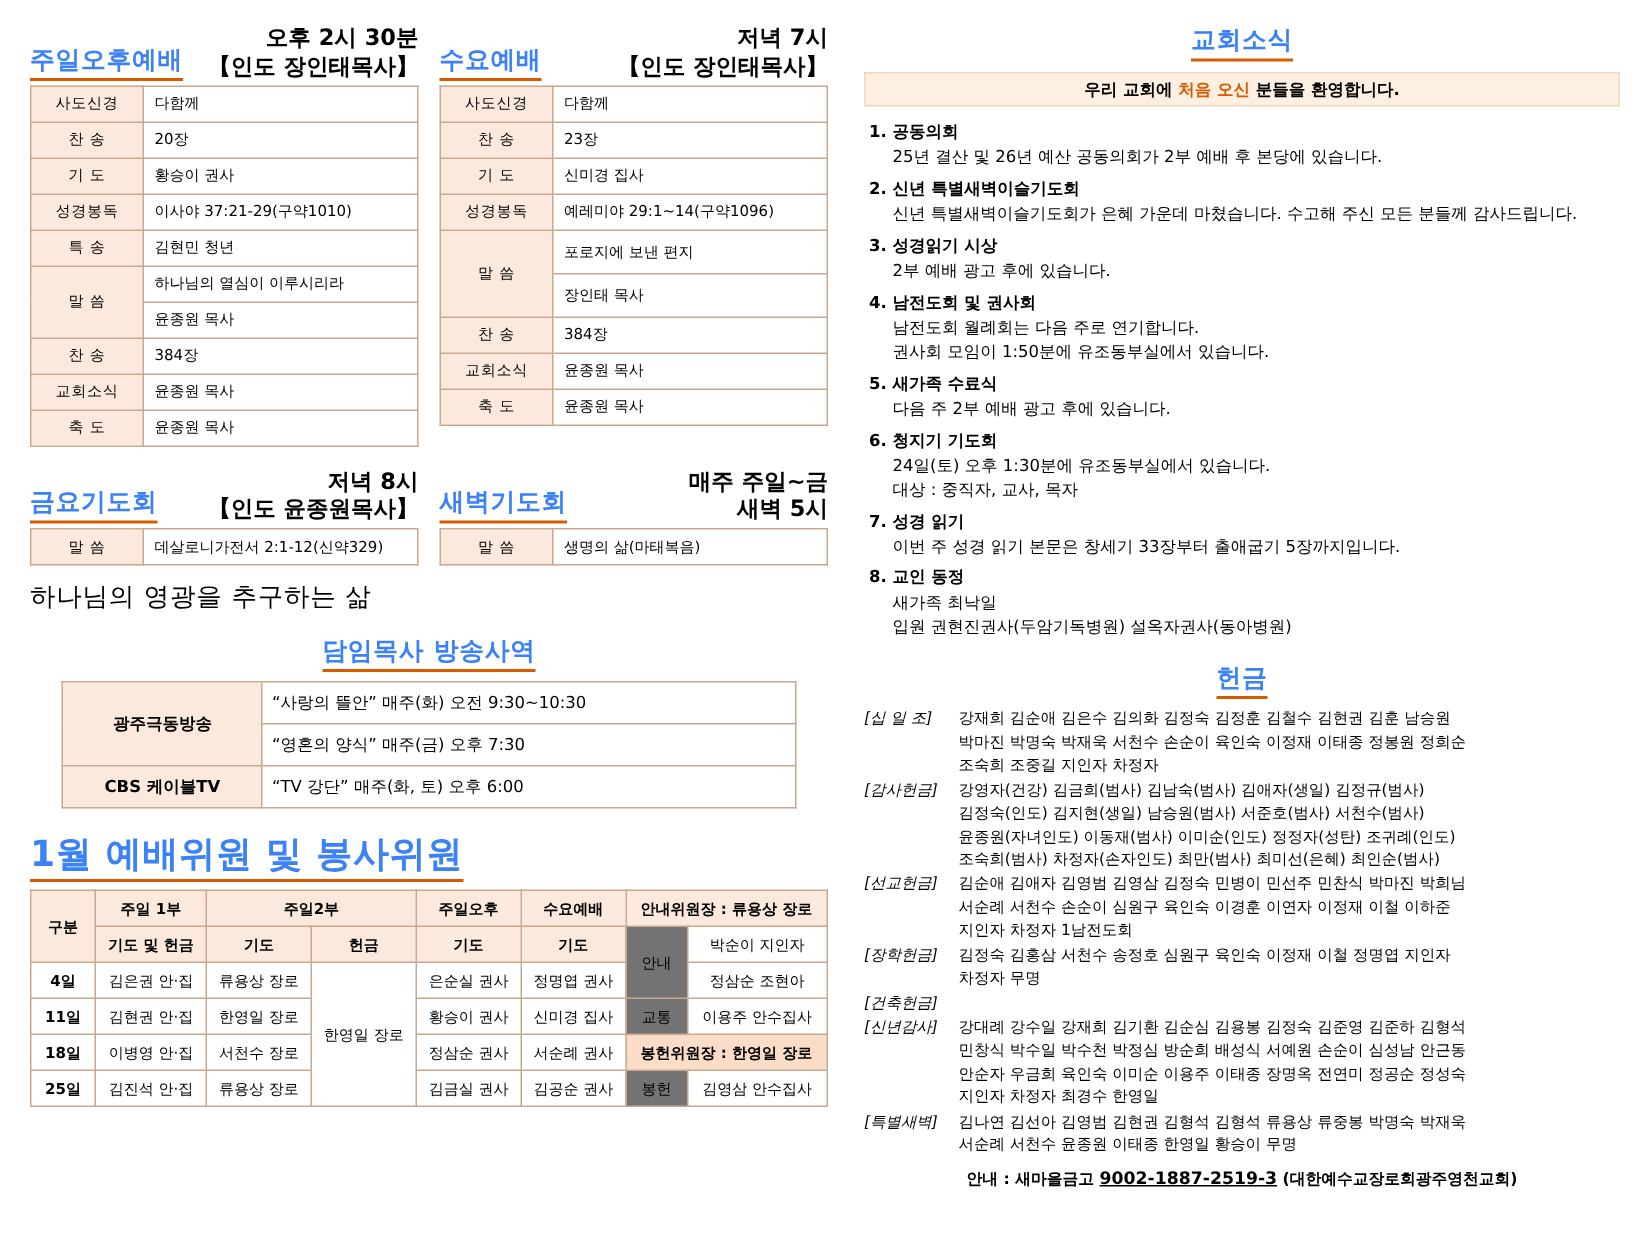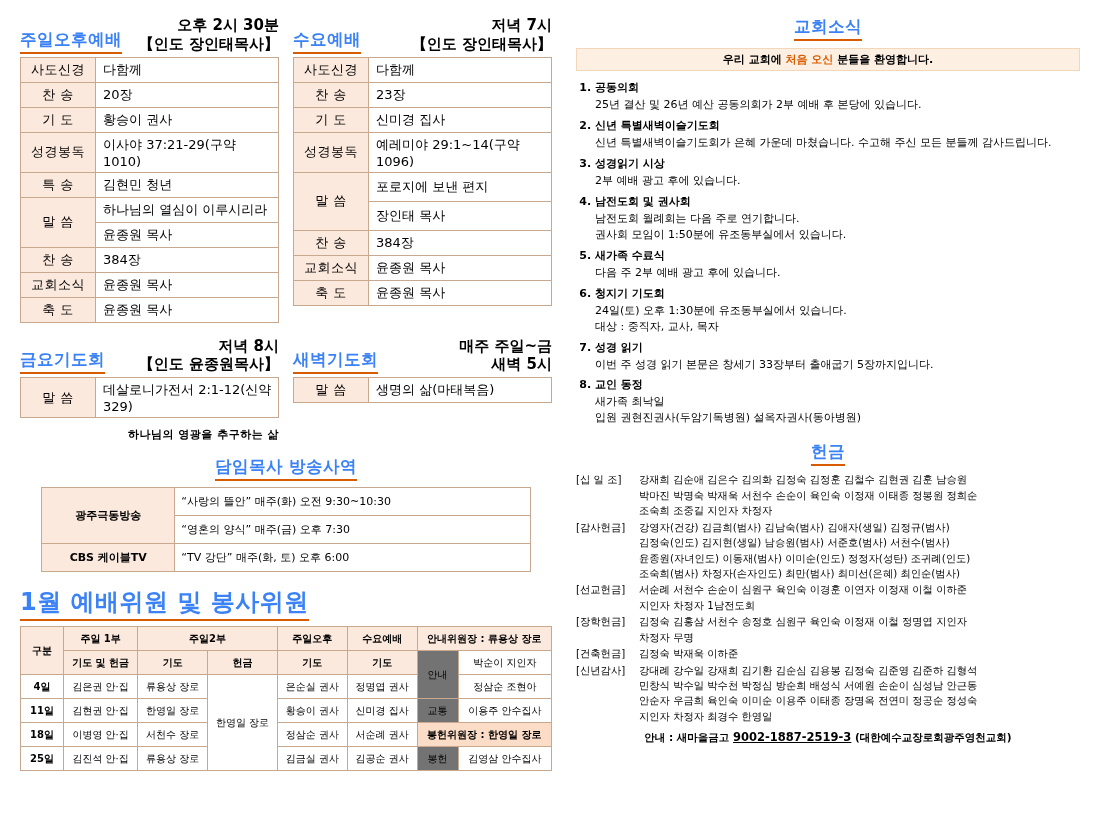--- a/index.html
+++ b/index.html
@@ -26,21 +26,21 @@
     border-bottom:2px solid #d95b00;
     display:inline-block;
     padding-bottom:1px;
   }
   .sub-right{
     font-size:15px;font-weight:bold;text-align:right;line-height:1.25;
   }
 
   
   table{border-collapse:collapse;}
-  .svc{width:100%;font-size:13px;}
+  .svc{width:100%;font-size:10px;}
   .svc td{
     border:1px solid #c8a98f;
     padding:3px 4px;
     vertical-align:middle;
     height:17px;
   }
   .svc td.lbl{
     background:#fbe9dd;
     text-align:center;
     width:66px;
@@ -49,21 +49,21 @@
   }
   .svc td.val{background:#fff;padding-left:7px;}
 
   
   .two{display:flex;gap:14px;}
   .two > div{flex:1;}
 
   .hdrow{display:flex;align-items:flex-end;justify-content:space-between;margin-bottom:3px;}
 
   .tagline{
-    text-align:right;font-size:11px;font-weight:bold;margin-top:9px;letter-spacing:.5px;
+    text-align:left;font-size:17px;font-weight:normal;margin-top:9px;letter-spacing:.5px;
   }
 
   
   .bcast{width:92%;margin:6px auto 0 auto;font-size:11px;}
   .bcast td{border:1px solid #c8a98f;padding:4px 6px;height:19px;}
   .bcast td.k{background:#fbe9dd;text-align:center;font-weight:bold;width:120px;white-space:nowrap;}
   .bcast td.v{background:#fff;}
 
   
   .comm{width:100%;font-size:10px;margin-top:5px;}
@@ -79,21 +79,21 @@
     padding:3px 0;margin:7px 0 9px 0;font-size:11px;font-weight:bold;
   }
   .notice-banner .hi{color:#d95b00;}
   ol.news{margin:0;padding-left:19px;font-size:11px;}
   ol.news > li{margin-bottom:5px;font-weight:bold;}
   ol.news > li > .body{font-weight:normal;margin-top:2px;line-height:1.45;}
 
   
   .offering{font-size:10.3px;line-height:1.5;}
   .off-row{display:flex;margin-bottom:1px;}
-  .off-tag{width:63px;flex:0 0 63px;white-space:nowrap;}
+  .off-tag{width:63px;flex:0 0 63px;white-space:nowrap;font-style:italic;}
   .off-names{flex:1;}
   .off-names div{white-space:nowrap;}
   .footer-note{
     text-align:center;font-weight:bold;font-size:10.5px;margin-top:6px;
   }
   .footer-note .big{font-size:11.5px;text-decoration:underline;}
   .spacer10{height:10px;}
   .spacer14{height:14px;}
 </style>
 </head>
@@ -415,50 +415,55 @@
               <div>강영자(건강) 김금희(범사) 김남숙(범사) 김애자(생일) 김정규(범사)</div>
               <div>김정숙(인도) 김지현(생일) 남승원(범사) 서준호(범사) 서천수(범사)</div>
               <div>윤종원(자녀인도) 이동재(범사) 이미순(인도) 정정자(성탄) 조귀례(인도)</div>
               <div>조숙희(범사) 차정자(손자인도) 최만(범사) 최미선(은혜) 최인순(범사)</div>
             </div>
           </div>
 
           <div class="off-row">
             <div class="off-tag">[선교헌금]</div>
             <div class="off-names">
+              <div>김순애 김애자 김영범 김영삼 김정숙 민병이 민선주 민찬식 박마진 박희님</div>
               <div>서순례 서천수 손순이 심원구 육인숙 이경훈 이연자 이정재 이철 이하준</div>
               <div>지인자 차정자 1남전도회</div>
             </div>
           </div>
 
           <div class="off-row">
             <div class="off-tag">[장학헌금]</div>
             <div class="off-names">
               <div>김정숙 김홍삼 서천수 송정호 심원구 육인숙 이정재 이철 정명엽 지인자</div>
               <div>차정자 무명</div>
             </div>
           </div>
 
           <div class="off-row">
             <div class="off-tag">[건축헌금]</div>
-            <div class="off-names">
-              <div>김정숙 박재욱 이하준</div>
-            </div>
           </div>
 
           <div class="off-row">
             <div class="off-tag">[신년감사]</div>
             <div class="off-names">
               <div>강대례 강수일 강재희 김기환 김순심 김용봉 김정숙 김준영 김준하 김형석</div>
               <div>민창식 박수일 박수천 박정심 방순희 배성식 서예원 손순이 심성남 안근동</div>
               <div>안순자 우금희 육인숙 이미순 이용주 이태종 장명옥 전연미 정공순 정성숙</div>
               <div>지인자 차정자 최경수 한영일</div>
             </div>
           </div>
 
+          <div class="off-row">
+            <div class="off-tag">[특별새벽]</div>
+            <div class="off-names">
+              <div>김나연 김선아 김영범 김현권 김형석 김형석 류용상 류중봉 박명숙 박재욱</div>
+              <div>서순례 서천수 윤종원 이태종 한영일 황승이 무명</div>
+            </div>
+          </div>
 
         </div>
 
         <div class="footer-note">
           <span>안내 : 새마을금고</span>
           <span class="big">9002-1887-2519-3</span>
           <span>(대한예수교장로회광주영천교회)</span>
         </div>
       </div>
 

